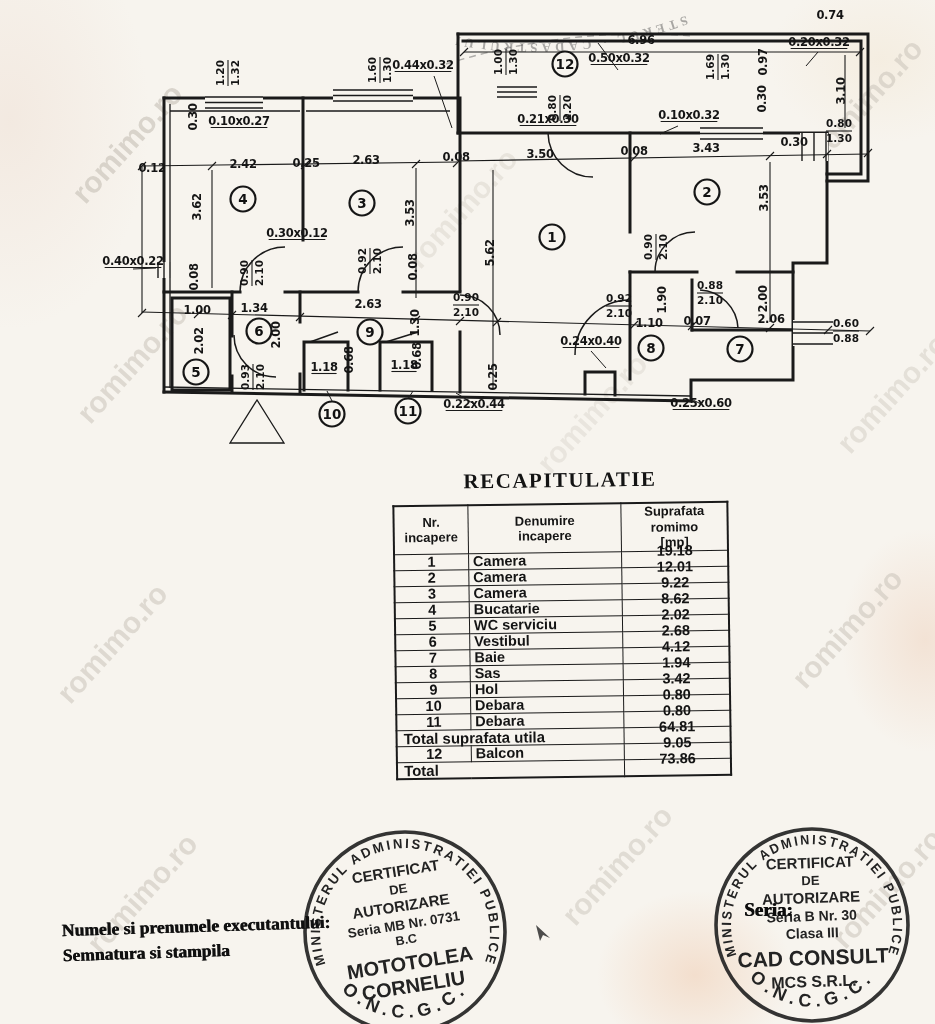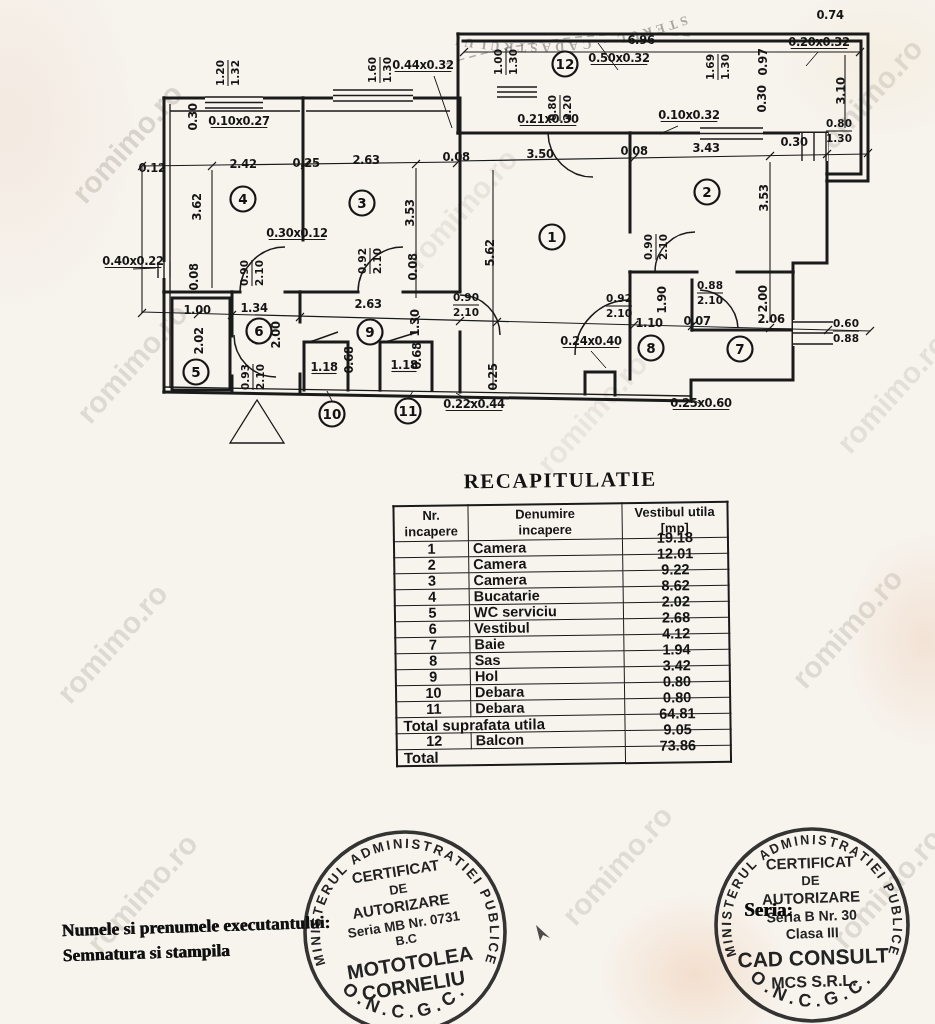--- a/index.html
+++ b/index.html
@@ -403,21 +403,21 @@
         <tr>
           <td class="hd nr">
             <div>Nr.</div>
             <div>incapere</div>
           </td>
           <td class="hd den">
             <div>Denumire</div>
             <div>incapere</div>
           </td>
           <td class="hd val">
-            <div>Vestibul utila</div>
+            <div>Suprafata romimo</div>
             <div>[mp]</div>
           </td>
         </tr>
         <tr>
           <td class="nr">1</td>
           <td class="den">Camera</td>
           <td class="val">
             <span class="vs">19.18</span>
           </td>
         </tr>

